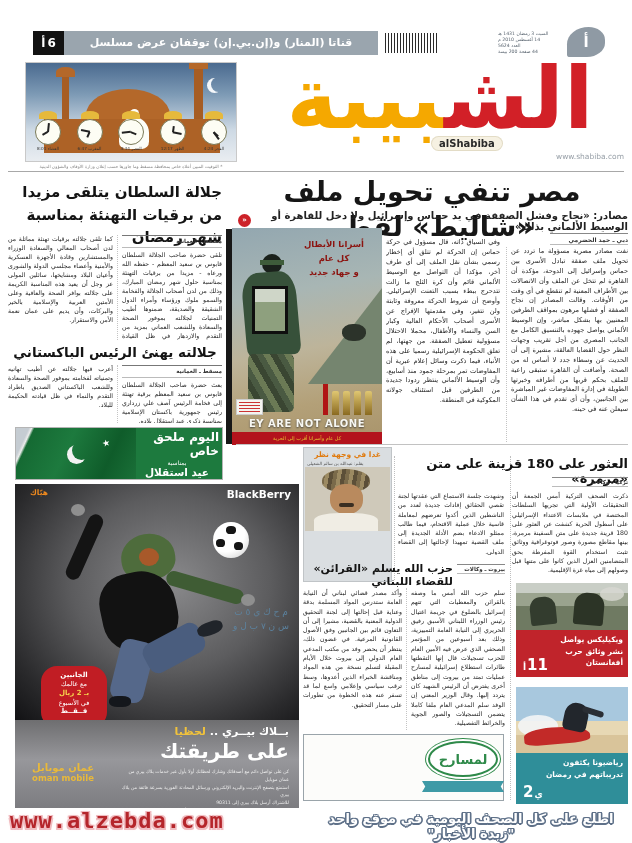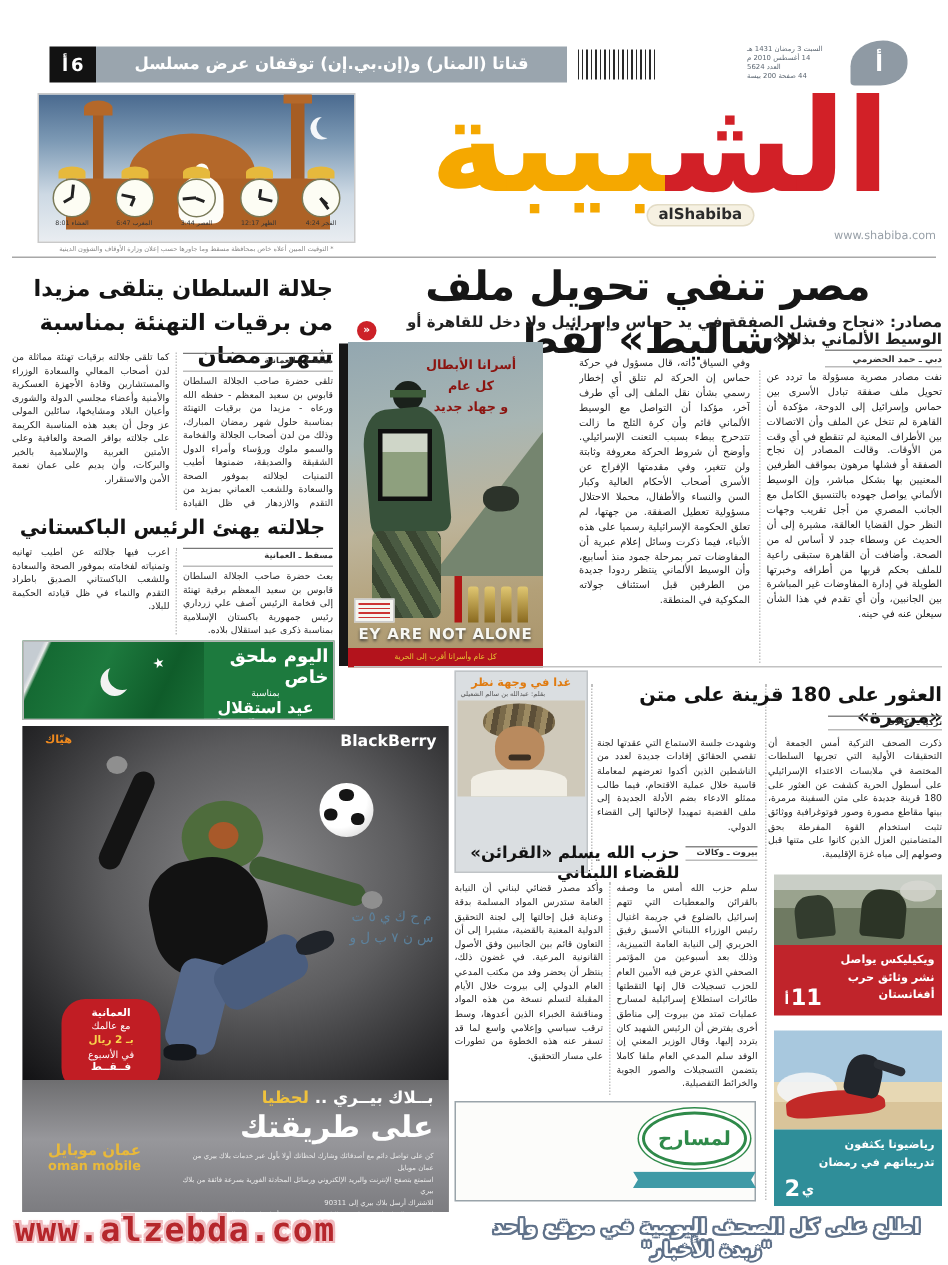--- a/index.html
+++ b/index.html
@@ -67,21 +67,21 @@
     line-height:13px;text-align:center;margin-right:4px;flex:0 0 13px;font-weight:bold;}
   .lead-byline{left:550px;top:233px;width:78px;font-size:6px;font-weight:bold;color:#333;
     border-top:1px solid #888;border-bottom:1px solid #bbb;padding:1.5px 0;text-align:right;}
   .newscol{font-size:6.6px;line-height:1.5;text-align:justify;color:#1e1e1e;overflow:hidden;}
   .lead-col1{left:506px;top:247px;width:122px;height:195px;border-left:1px dotted #c4c4c4;padding-left:4px;}
   .lead-col2{left:386px;top:238px;width:114px;height:204px;}
 
   .black-bar{left:226px;top:229px;width:6px;height:215px;background:#171717;}
 
   
-  .poster{left:232px;top:228px;width:130px;height:217px;overflow:hidden;
+  .poster{left:232px;top:228px;width:150px;height:217px;overflow:hidden;
     background:linear-gradient(170deg,#93a7b0 0%,#a8b6b4 30%,#bdb49a 55%,#b3a078 78%,#a8936a 100%);}
   .poster-text{right:6px;top:9px;width:84px;text-align:center;font-size:8.5px;line-height:1.65;
     font-weight:bold;color:#8c1410;}
   .roof{right:0;top:60px;width:74px;height:96px;background:#75856f;
     clip-path:polygon(100% 0,100% 100%,0 100%);}
   .roof-soldier{right:16px;top:96px;width:24px;height:17px;background:#2c332a;border-radius:45%;}
   .fig-head{left:30px;top:26px;width:20px;height:20px;background:#1a211b;border-radius:50%;}
   .fig-band{left:28px;top:32px;width:24px;height:5px;background:#3e5c3a;}
   .fig-body{left:12px;top:44px;width:54px;height:84px;background:#37513a;border-radius:30% 30% 12% 12%;
     transform:rotate(-5deg);}
@@ -405,21 +405,21 @@
       <div class="abs handR"></div>
       <div class="abs legA"></div>
       <div class="abs legB"></div>
       <div class="abs shoeA"></div>
       <div class="abs shoeB"></div>
       <div class="abs bb-glyphs">م ح ك ي ٥ ت س ن ٧ ب ل و</div>
     </div>
     <div class="abs bb-brand">BlackBerry</div>
     <div class="abs bb-corner">هيّاك</div>
     <div class="abs bb-badge">
-      <div class="b1">العمانية</div>
+      <div class="b1">الجانبين</div>
       <div class="b2">مع عالمك</div>
       <div class="b3">بـ 2 ريال</div>
       <div class="b4">في الأسبوع</div>
       <div class="b5">فــقــط</div>
     </div>
     <div class="abs bb-lower">
       <div class="abs bb-tag1">
         <span>بــلاك بيــري ..</span>
         <span class="yel">لحظيا</span>
       </div>

